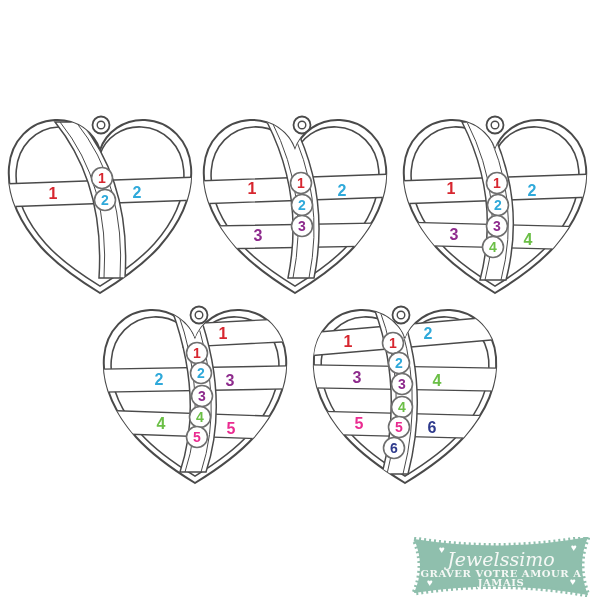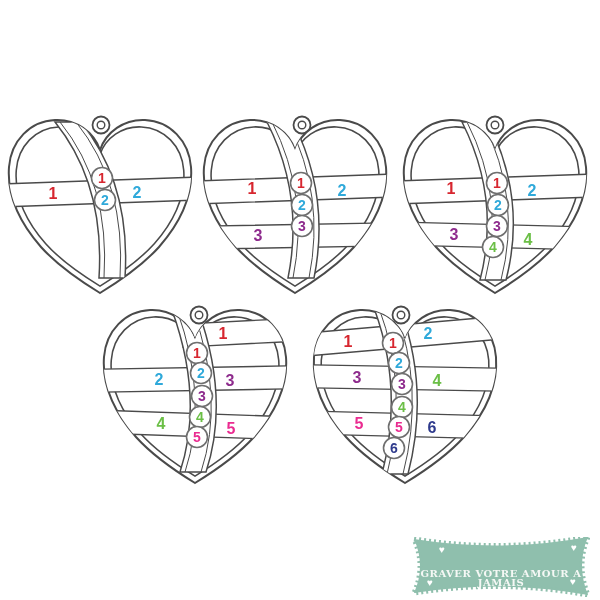--- a/index.html
+++ b/index.html
@@ -175,15 +175,16 @@
 
   <div id="badge">
     <svg width="178" height="60" viewBox="0 0 178 60">
       <path id="bannerPath" d="M 2 2 Q 89 16 176 0 Q 164 28 176 58 Q 89 42 2 56 Q 14 29 2 2 Z" fill="#8fbfad"></path>
       <path id="bannerTeeth" d="M 2 2 Q 89 16 176 0 Q 164 28 176 58 Q 89 42 2 56 Q 14 29 2 2 Z" fill="none" stroke-width="5" stroke-dasharray="2 3" stroke="#8fbfad"></path>
       <text x="27" y="16" font-size="10" fill="#ffffff">♥</text>
       <text x="159" y="14" font-size="10" fill="#ffffff">♥</text>
       <text x="15" y="49" font-size="10" fill="#ffffff">♥</text>
       <text x="158" y="48" font-size="10" fill="#ffffff">♥</text>
     </svg>
+    <div class="brand" style="color: rgb(245, 248, 245);">Jewelssimo</div>
     <div class="tagline" style="color: rgb(245, 248, 245);">GRAVER VOTRE AMOUR A JAMAIS</div>
   </div>
 </div>
 
 </body></html>

